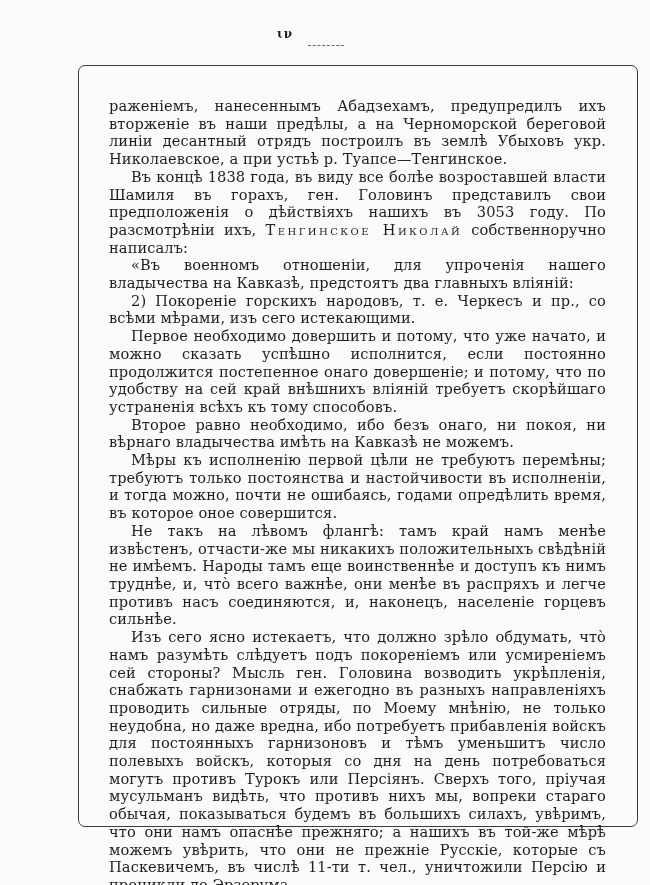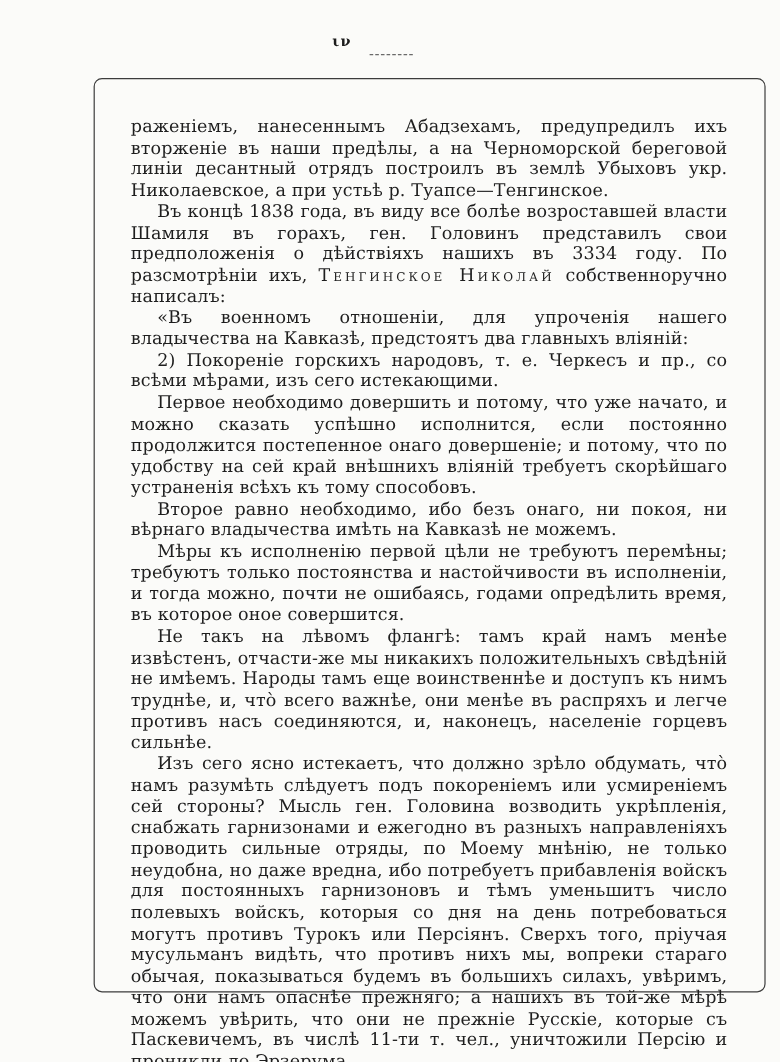--- a/index.html
+++ b/index.html
@@ -88,21 +88,21 @@
 
 <div class="page-number">ιν</div>
 
 <div class="page-number-rule"></div>
 
 <div class="page-frame">
   <div class="text-block">
 
     <p class="no-indent">раженіемъ, нанесеннымъ Абадзехамъ, предупредилъ ихъ вторженіе въ наши предѣлы, а на Черноморской береговой линіи десантный отрядъ построилъ въ землѣ Убыховъ укр. Николаевское, а при устьѣ р. Туапсе—Тенгинское.</p>
 
-    <p><span>Въ концѣ 1838 года, въ виду все болѣе возроставшей власти Шамиля въ горахъ, ген. Головинъ представилъ свои предположенія о дѣйствіяхъ нашихъ въ 3334 году. По разсмотрѣніи ихъ, </span><span class="imperial-name">Тенгинское Николай</span><span> собственноручно написалъ:</span></p>
+    <p><span>Въ концѣ 1838 года, въ виду все болѣе возроставшей власти Шамиля въ горахъ, ген. Головинъ представилъ свои предположенія о дѣйствіяхъ нашихъ въ 3053 году. По разсмотрѣніи ихъ, </span><span class="imperial-name">Тенгинское Николай</span><span> собственноручно написалъ:</span></p>
 
     <p>«Въ военномъ отношеніи, для упроченія нашего владычества на Кавказѣ, предстоятъ два главныхъ вліяній:</p>
 
     <p>2) Покореніе горскихъ народовъ, т. е. Черкесъ и пр., со всѣми мѣрами, изъ сего истекающими.</p>
 
 
     <p>Первое необходимо довершить и потому, что уже начато, и можно сказать успѣшно исполнится, если постоянно продолжится постепенное онаго довершеніе; и потому, что по удобству на сей край внѣшнихъ вліяній требуетъ скорѣйшаго устраненія всѣхъ къ тому способовъ.</p>
 
     <p>Второе равно необходимо, ибо безъ онаго, ни покоя, ни вѣрнаго владычества имѣть на Кавказѣ не можемъ.</p>
 

